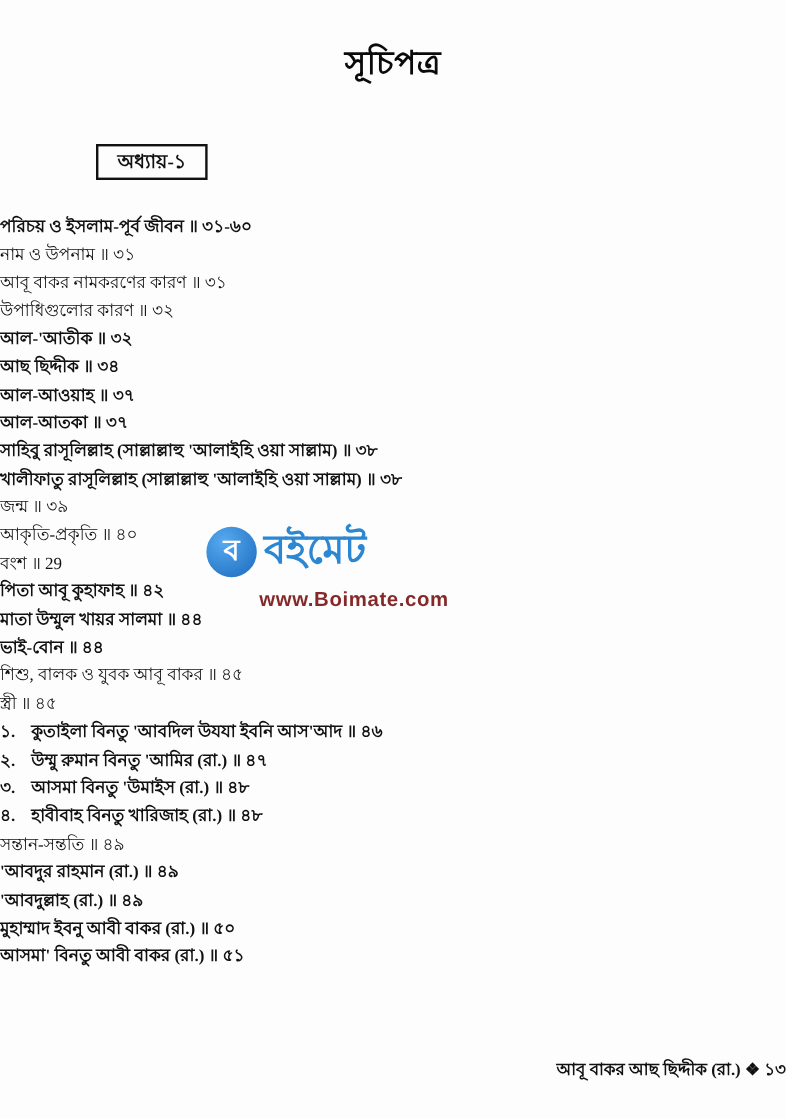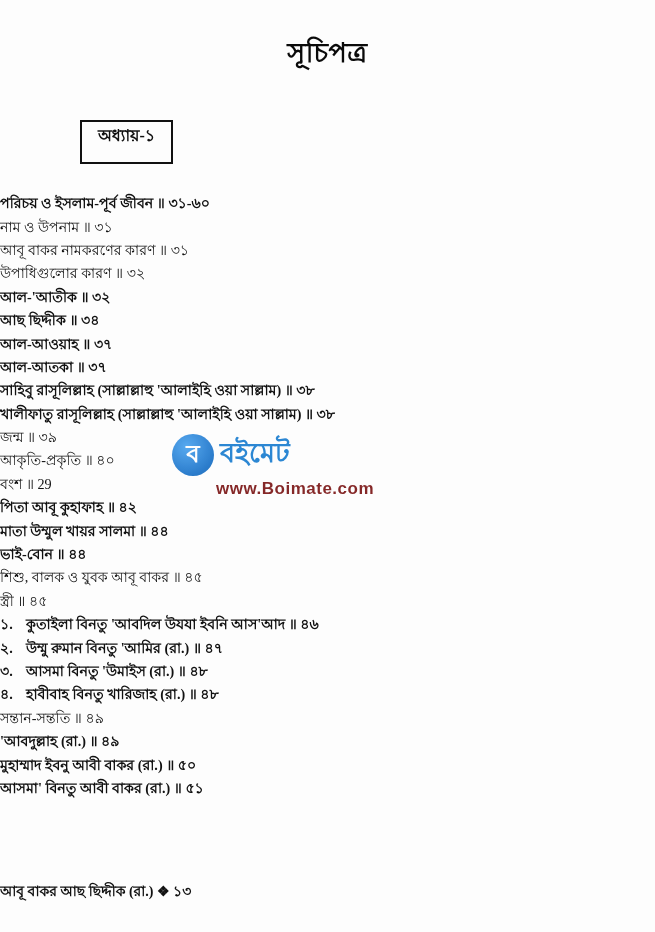--- a/index.html
+++ b/index.html
@@ -28,21 +28,21 @@
   }
   .content {
     position: absolute;
     left: 0;
     right: 0;
     top: 120px;
   }
   .chapter-box {
     display: inline-block;
     border: 2px solid #111;
-    padding: 5px 16px 17px 16px;
+    padding: 5px 16px 3px 16px;
     font-size: 16px;
     font-weight: bold;
     margin-left: 80px;
     line-height: 1.1;
   }
   .toc {
     margin: 28px 0 0 0;
     padding: 0;
     list-style: none;
   }
@@ -58,21 +58,21 @@
   .numrow { padding-left: 122px; font-weight: bold; }
   .numrow .num {
     display: inline-block;
     width: 26px;
   }
   .footer {
     position: absolute;
     left: 0;
     right: 0;
     bottom: 28px;
-    text-align: left;
+    text-align: right;
     font-size: 14px;
     font-weight: bold;
     color: #111;
   }
   
   .watermark {
     position: absolute;
     left: 172px;
     top: 432px;
     width: 270px;
@@ -93,21 +93,21 @@
     display: flex;
     align-items: center;
     justify-content: center;
     color: #ffffff;
     font-size: 24px;
     font-weight: bold;
     font-family: "Liberation Sans", sans-serif;
     opacity: 0.92;
   }
   .wm-text {
-    font-size: 27px;
+    font-size: 33px;
     font-weight: bold;
     color: #1d7fd0;
     letter-spacing: 0px;
     opacity: 0.93;
   }
   .wm-url {
     margin-top: 2px;
     margin-left: 44px;
     font-size: 17px;
     font-weight: bold;
@@ -145,20 +145,21 @@
         <li class="lvl2n"><span>পিতা আবূ কুহাফাহ ॥ ৪২</span></li>
         <li class="lvl2n"><span>মাতা উম্মুল খায়র সালমা ॥ ৪৪</span></li>
         <li class="lvl2n"><span>ভাই-বোন ॥ ৪৪</span></li>
         <li class="lvl0b"><span>শিশু, বালক ও যুবক আবূ বাকর ॥ ৪৫</span></li>
         <li class="lvl0b"><span>স্ত্রী ॥ ৪৫</span></li>
         <li class="numrow"><span class="num">১.</span><span>কুতাইলা বিনতু 'আবদিল উযযা ইবনি আস'আদ ॥ ৪৬</span></li>
         <li class="numrow"><span class="num">২.</span><span>উম্মু রুমান বিনতু 'আমির (রা.) ॥ ৪৭</span></li>
         <li class="numrow"><span class="num">৩.</span><span>আসমা বিনতু 'উমাইস (রা.) ॥ ৪৮</span></li>
         <li class="numrow"><span class="num">৪.</span><span>হাবীবাহ বিনতু খারিজাহ (রা.) ॥ ৪৮</span></li>
         <li class="lvl0b"><span>সন্তান-সন্ততি ॥ ৪৯</span></li>
+        <li class="lvl2n"><span>'আবদুর রাহমান (রা.) ॥ ৪৯</span></li>
         <li class="lvl2n"><span>'আবদুল্লাহ (রা.) ॥ ৪৯</span></li>
         <li class="lvl2n"><span>মুহাম্মাদ ইবনু আবী বাকর (রা.) ॥ ৫০</span></li>
         <li class="lvl2n"><span>আসমা' বিনতু আবী বাকর (রা.) ॥ ৫১</span></li>
       </ul>
 
   </div>
 
   <div class="watermark">
     <div class="wm-row">
       <div class="wm-logo">ব</div>

